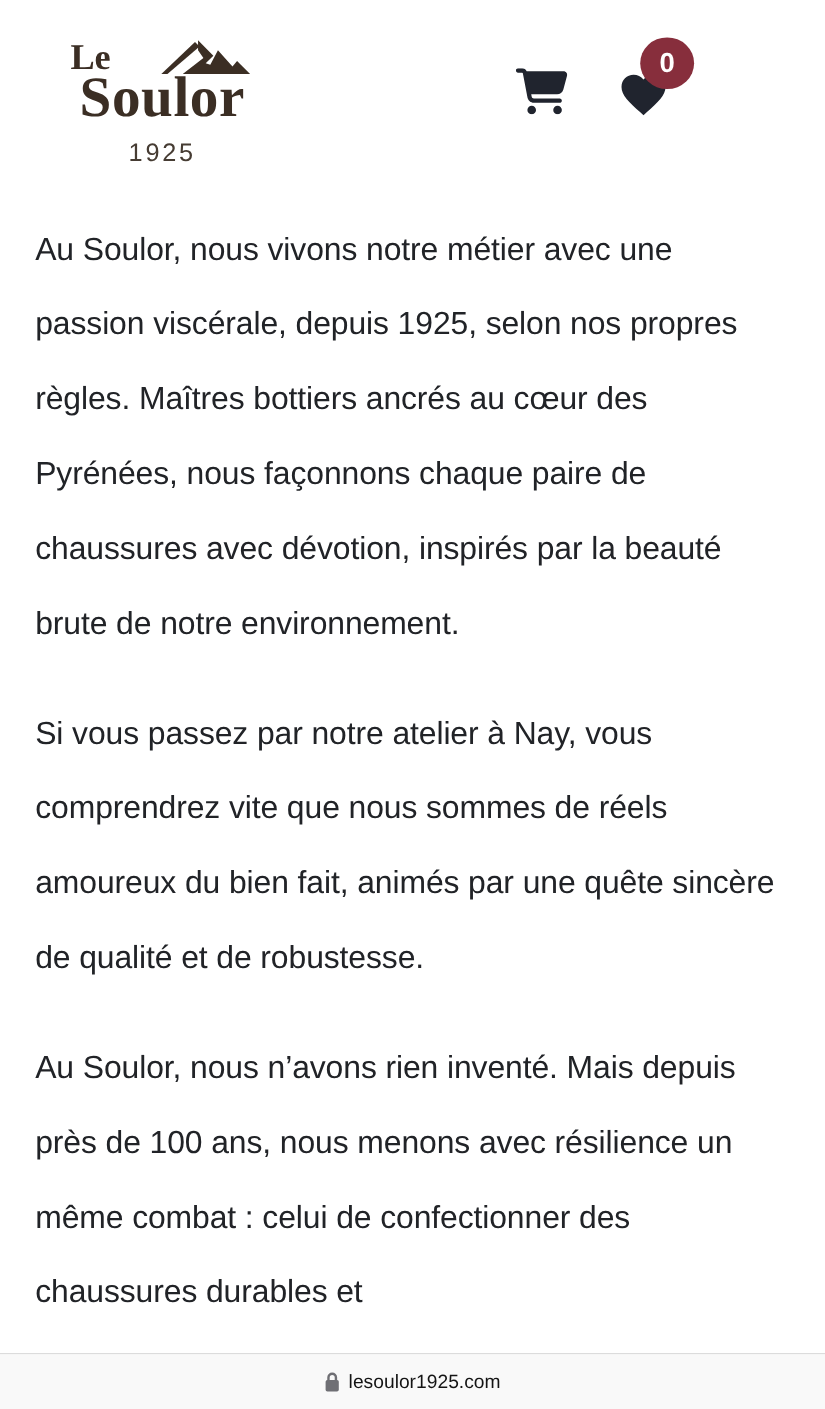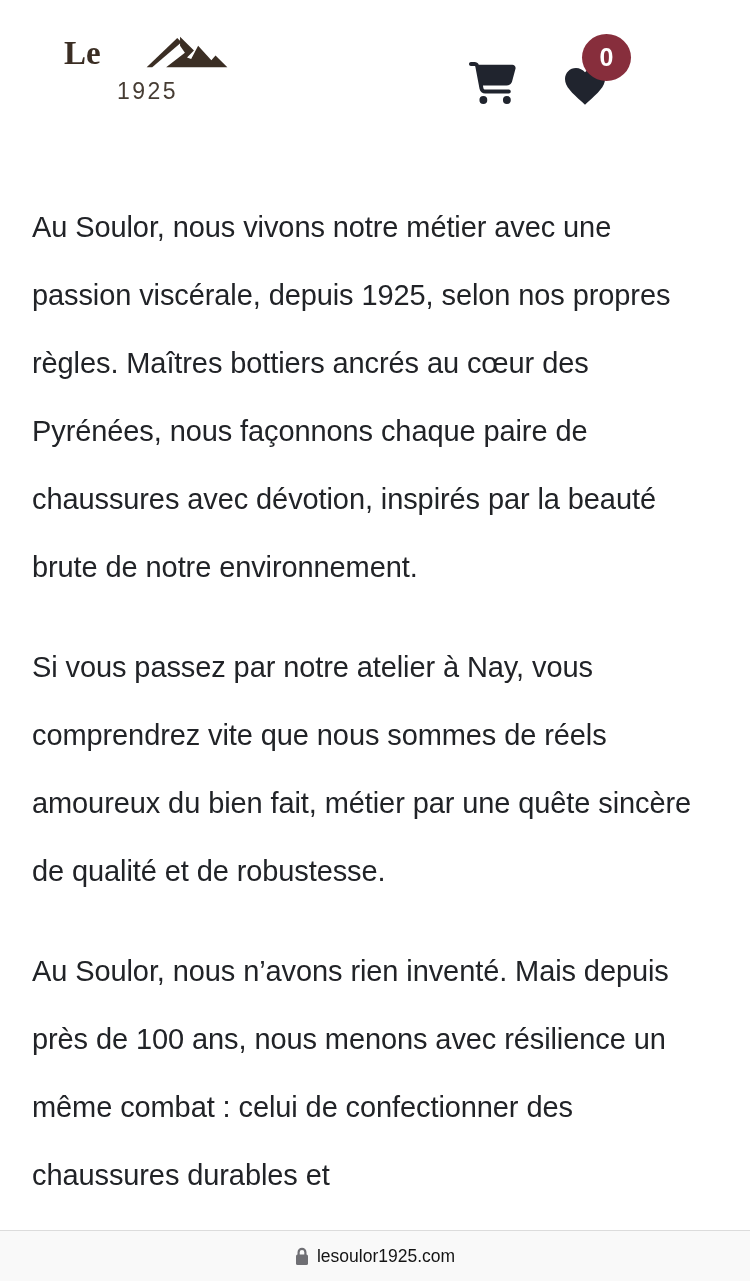--- a/index.html
+++ b/index.html
@@ -80,20 +80,21 @@
   <header class="header">
 
     <a class="logo">
       <span class="logo-top">
         <span class="logo-le">Le</span>
         <svg class="logo-mountain" width="84" height="32" viewBox="0 0 120 46">
           <path d="M2 45 L46 3 L52 9 L10 45 Z" fill="#3b2e24"></path>
           <path d="M50 1 L70 21 L60 31 L66 33 L76 14 L95 35 L101 28 L118 45 L30 45 L57 24 L50 14 Z" fill="#3b2e24"></path>
         </svg>
       </span>
+      <span class="logo-soulor" style="display:block">Soulor</span>
       <span class="logo-year" style="display:block">1925</span>
     </a>
 
     <span class="cart-btn">
       <svg width="47" height="42" viewBox="0 0 576 512">
         <path fill="#20242e" d="M0 24C0 10.7 10.7 0 24 0H69.5c22 0 41.5 12.8 50.6 32h411c26.3 0 45.5 25 38.6 50.4l-41 152.3c-8.5 31.4-37 53.3-69.5 53.3H170.7l5.4 28.5c2.2 11.3 12.1 19.5 23.6 19.5H488c13.3 0 24 10.7 24 24s-10.7 24-24 24H199.7c-34.6 0-64.3-24.6-70.7-58.5L77.4 54.5c-.7-3.8-4-6.5-7.9-6.5H24C10.7 48 0 37.3 0 24zM128 464a48 48 0 1 1 96 0 48 48 0 1 1 -96 0zm336-48a48 48 0 1 1 0 96 48 48 0 1 1 0-96z"></path>
       </svg>
     </span>
 
     <span class="wishlist-btn">
@@ -106,21 +107,21 @@
     <span class="menu-btn">
       <span class="menu-bar"></span>
       <span class="menu-bar"></span>
       <span class="menu-bar"></span>
     </span>
 
   </header>
 
   <main class="content">
     <p>Au Soulor, nous vivons notre métier avec une passion viscérale, depuis 1925, selon nos propres règles. Maîtres bottiers ancrés au cœur des Pyrénées, nous façonnons chaque paire de chaussures avec dévotion, inspirés par la beauté brute de notre environnement.</p>
-    <p>Si vous passez par notre atelier à Nay, vous comprendrez vite que nous sommes de réels amoureux du bien fait, métier par une quête sincère de qualité et  de robustesse.</p>
+    <p>Si vous passez par notre atelier à Nay, vous comprendrez vite que nous sommes de réels amoureux du bien fait, animés par une quête sincère de qualité et  de robustesse.</p>
     <p>Au Soulor, nous n’avons rien inventé. Mais depuis près de 100 ans, nous menons avec résilience un même combat : celui de confectionner des chaussures durables et</p>
   </main>
 
   <div class="urlbar">
     <svg width="14" height="19" viewBox="0 0 14 19">
       <path fill="none" stroke="#6f6f74" stroke-width="2.2" d="M3.6 8V5.2a3.4 3.4 0 0 1 6.8 0V8"></path>
       <rect x="1" y="7.6" width="12" height="10.4" rx="1.6" fill="#6f6f74"></rect>
     </svg>
     <span class="urlbar-text">lesoulor1925.com</span>
   </div>

